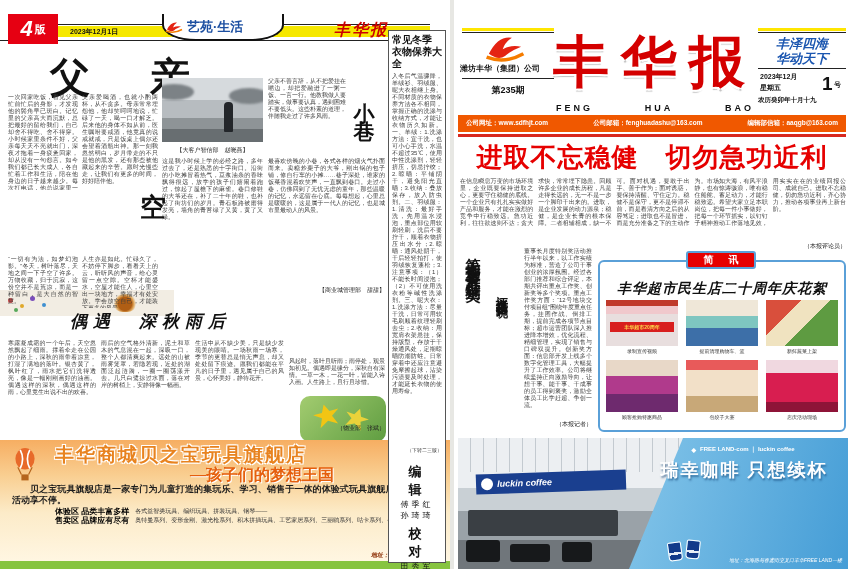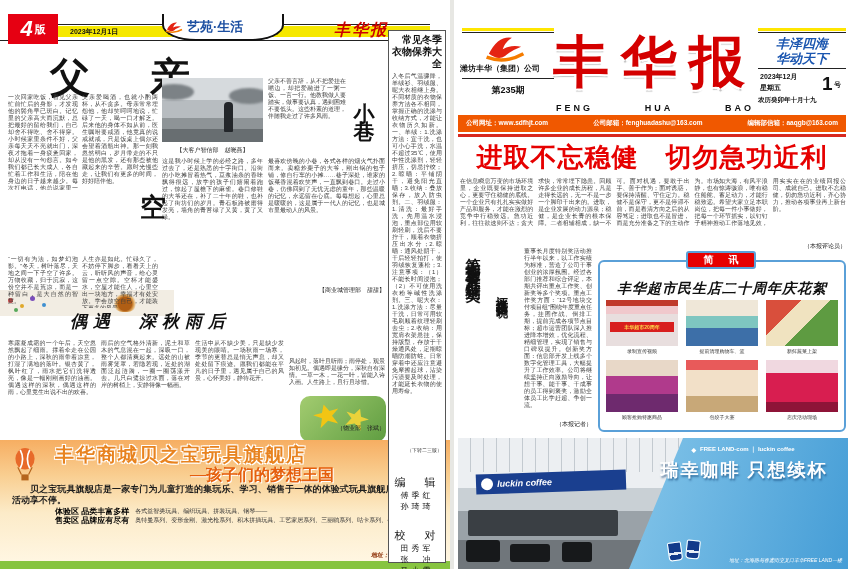--- a/index.html
+++ b/index.html
@@ -30,26 +30,26 @@
 .adt1{left:55px;top:442px;width:320px;font-size:19px;font-weight:bold;color:#e8831f;letter-spacing:2px;text-shadow:1px 1px 0 #fff,-1px -1px 0 #fff,1px -1px 0 #fff,-1px 1px 0 #fff}
 .adt2{left:190px;top:465px;width:230px;font-size:16px;font-weight:bold;color:#e55f0e;text-shadow:1px 1px 0 #fff}
 .adbody{left:12px;top:484px;width:428px;font-size:9px;line-height:11px;font-weight:bold;color:#1d1d1d;text-indent:2em;text-align:justify}
 .zrow{font-size:6px;color:#333;display:flex;gap:6px;align-items:center}
 .zrow b{font-size:8px;color:#000;white-space:nowrap}
 #greenbar{left:0;top:561px;width:450px;height:8px;background:#87c440}
 .adaddr{left:305px;top:551px;width:138px;font-size:6px;font-style:italic;color:#8a2b00;text-align:right;font-weight:bold}
 
 
 #midcol{left:388px;top:30px;width:58px;height:533px;border:1px solid #555;background:#fff;padding:3px 3px;display:flex;flex-direction:column}
-.mtitle{text-align:right;font-weight:bold;font-size:10px;line-height:12px;color:#111}
+.mtitle{text-align:left;font-weight:bold;font-size:10px;line-height:12px;color:#111}
 #midcol .tiny{flex:0 0 auto;height:372px;margin-top:3px}
 .mcont{font-size:5px;text-align:right;color:#333;margin:2px 0}
 .mdiv{height:1px;background:#555;margin:2px 0}
 .cred{text-align:center;color:#111}
-.cred .lab{font-weight:normal;font-size:11px;letter-spacing:4px;margin-top:16px}
+.cred .lab{font-weight:bold;font-size:13px;letter-spacing:4px;margin-top:4px}
 .cred .nm{font-size:8px;line-height:11px;letter-spacing:3px}
 
 
 .mh-yl{background:#ffe600;height:3px}
 .company{left:460px;top:63px;width:96px;text-align:left;font-weight:bold;font-size:8px;color:#111}
 .issue{left:460px;top:84px;width:96px;text-align:center;font-weight:bold;font-size:9px;color:#111}
 .bigtitle{left:552px;top:22px;width:206px;text-align:center;font-size:56px;line-height:80px;font-weight:bold;color:#d40000;letter-spacing:12px;text-shadow:2px 2px 0 #fff,-2px -2px 0 #fff,2px -2px 0 #fff,-2px 2px 0 #fff,0 3px 1px rgba(0,0,0,.25)}
 .pinyin{left:556px;top:103px;width:198px;display:flex;justify-content:space-between;font-weight:bold;font-size:9px;letter-spacing:3px;color:#111}
 .slog{color:#1b56b0;font-weight:bold;font-style:italic;font-size:13px;line-height:15px;text-align:center}
 .dts{font-size:7px;font-weight:bold;color:#111}

